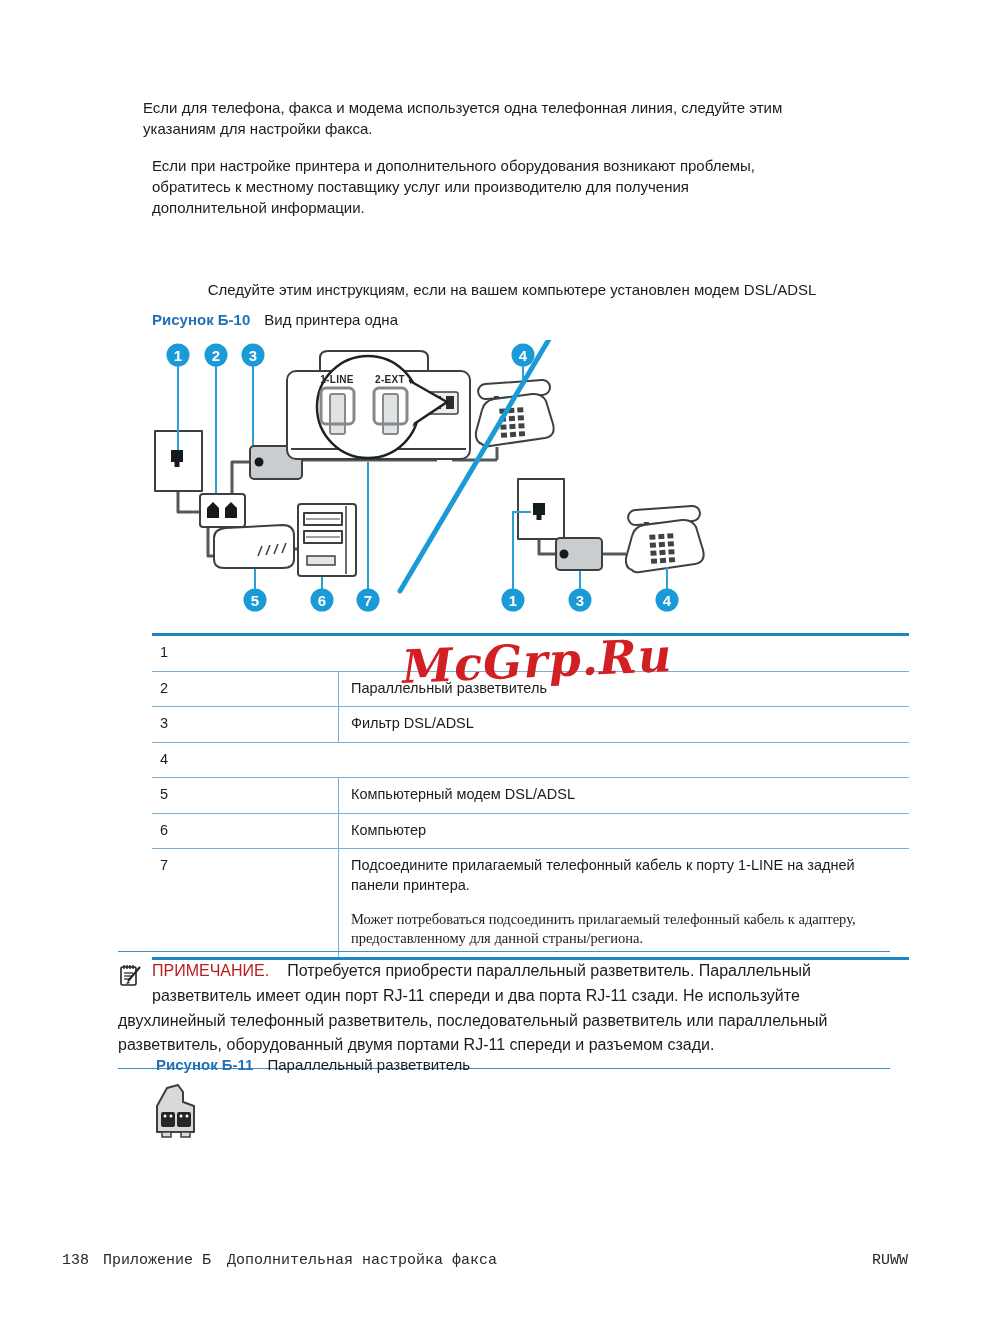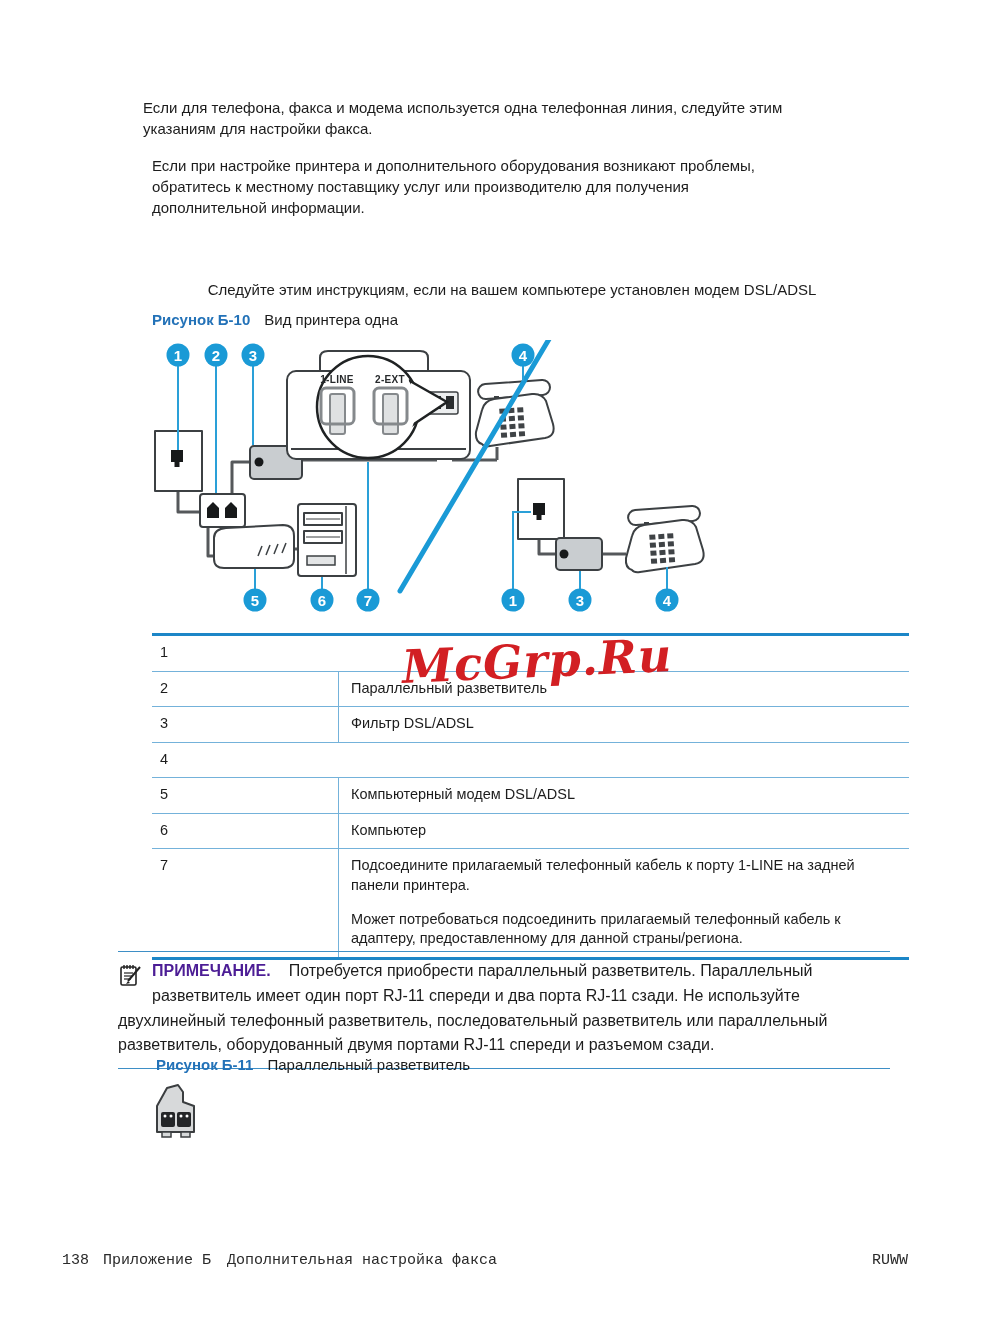--- a/index.html
+++ b/index.html
@@ -24,28 +24,28 @@
   }
   .ctable {
     position:absolute; left:152px; top:633px; width:757px;
     border-top:3px solid #1c86c7; border-bottom:3px solid #1c86c7;
     font-size:14.5px; line-height:1.35; background:transparent;
   }
   .trow { display:flex; border-top:1px solid #74b2da; }
   .trow:first-child { border-top:none; }
   .tnum { width:186px; padding:7px 0 8px 8px; }
   .tdesc { flex:1; border-left:1px solid #74b2da; padding:7px 40px 8px 12px; }
-  .tdesc p + p { margin-top:14px; }
+  .tdesc p + p { margin-top:14px;font-family:Liberation Serif, serif; }
   .note {
     position:absolute; left:118px; top:951px; width:772px;
     border-top:1px solid #3e8fc6; border-bottom:1px solid #3e8fc6;
     padding:7px 40px 10px 0; font-size:16px; line-height:1.55;
   }
   .note-icon { float:left; width:26px; height:26px; margin:3px 8px 2px 0; }
-  .note-label { color:#4c1d95; font-weight:bold; margin-right:18px; }
+  .note-label { color:#b91c1c; font-weight:normal; margin-right:18px; }
   .splitter-fig { position:absolute; left:150px; top:1082px; }
   .footer {
     position:absolute; left:62px; top:1252px; width:846px; display:flex;
     font-size:15px; color:#2a2a2a; align-items:baseline;font-family:Liberation Mono, monospace;
   }
   .footer .pg { margin-right:14px; }
   .footer .ch { margin-right:16px; }
   .footer .spacer { flex:1; }
   
   .cable { stroke:#55585b; stroke-width:3; fill:none; stroke-linejoin:round; }

